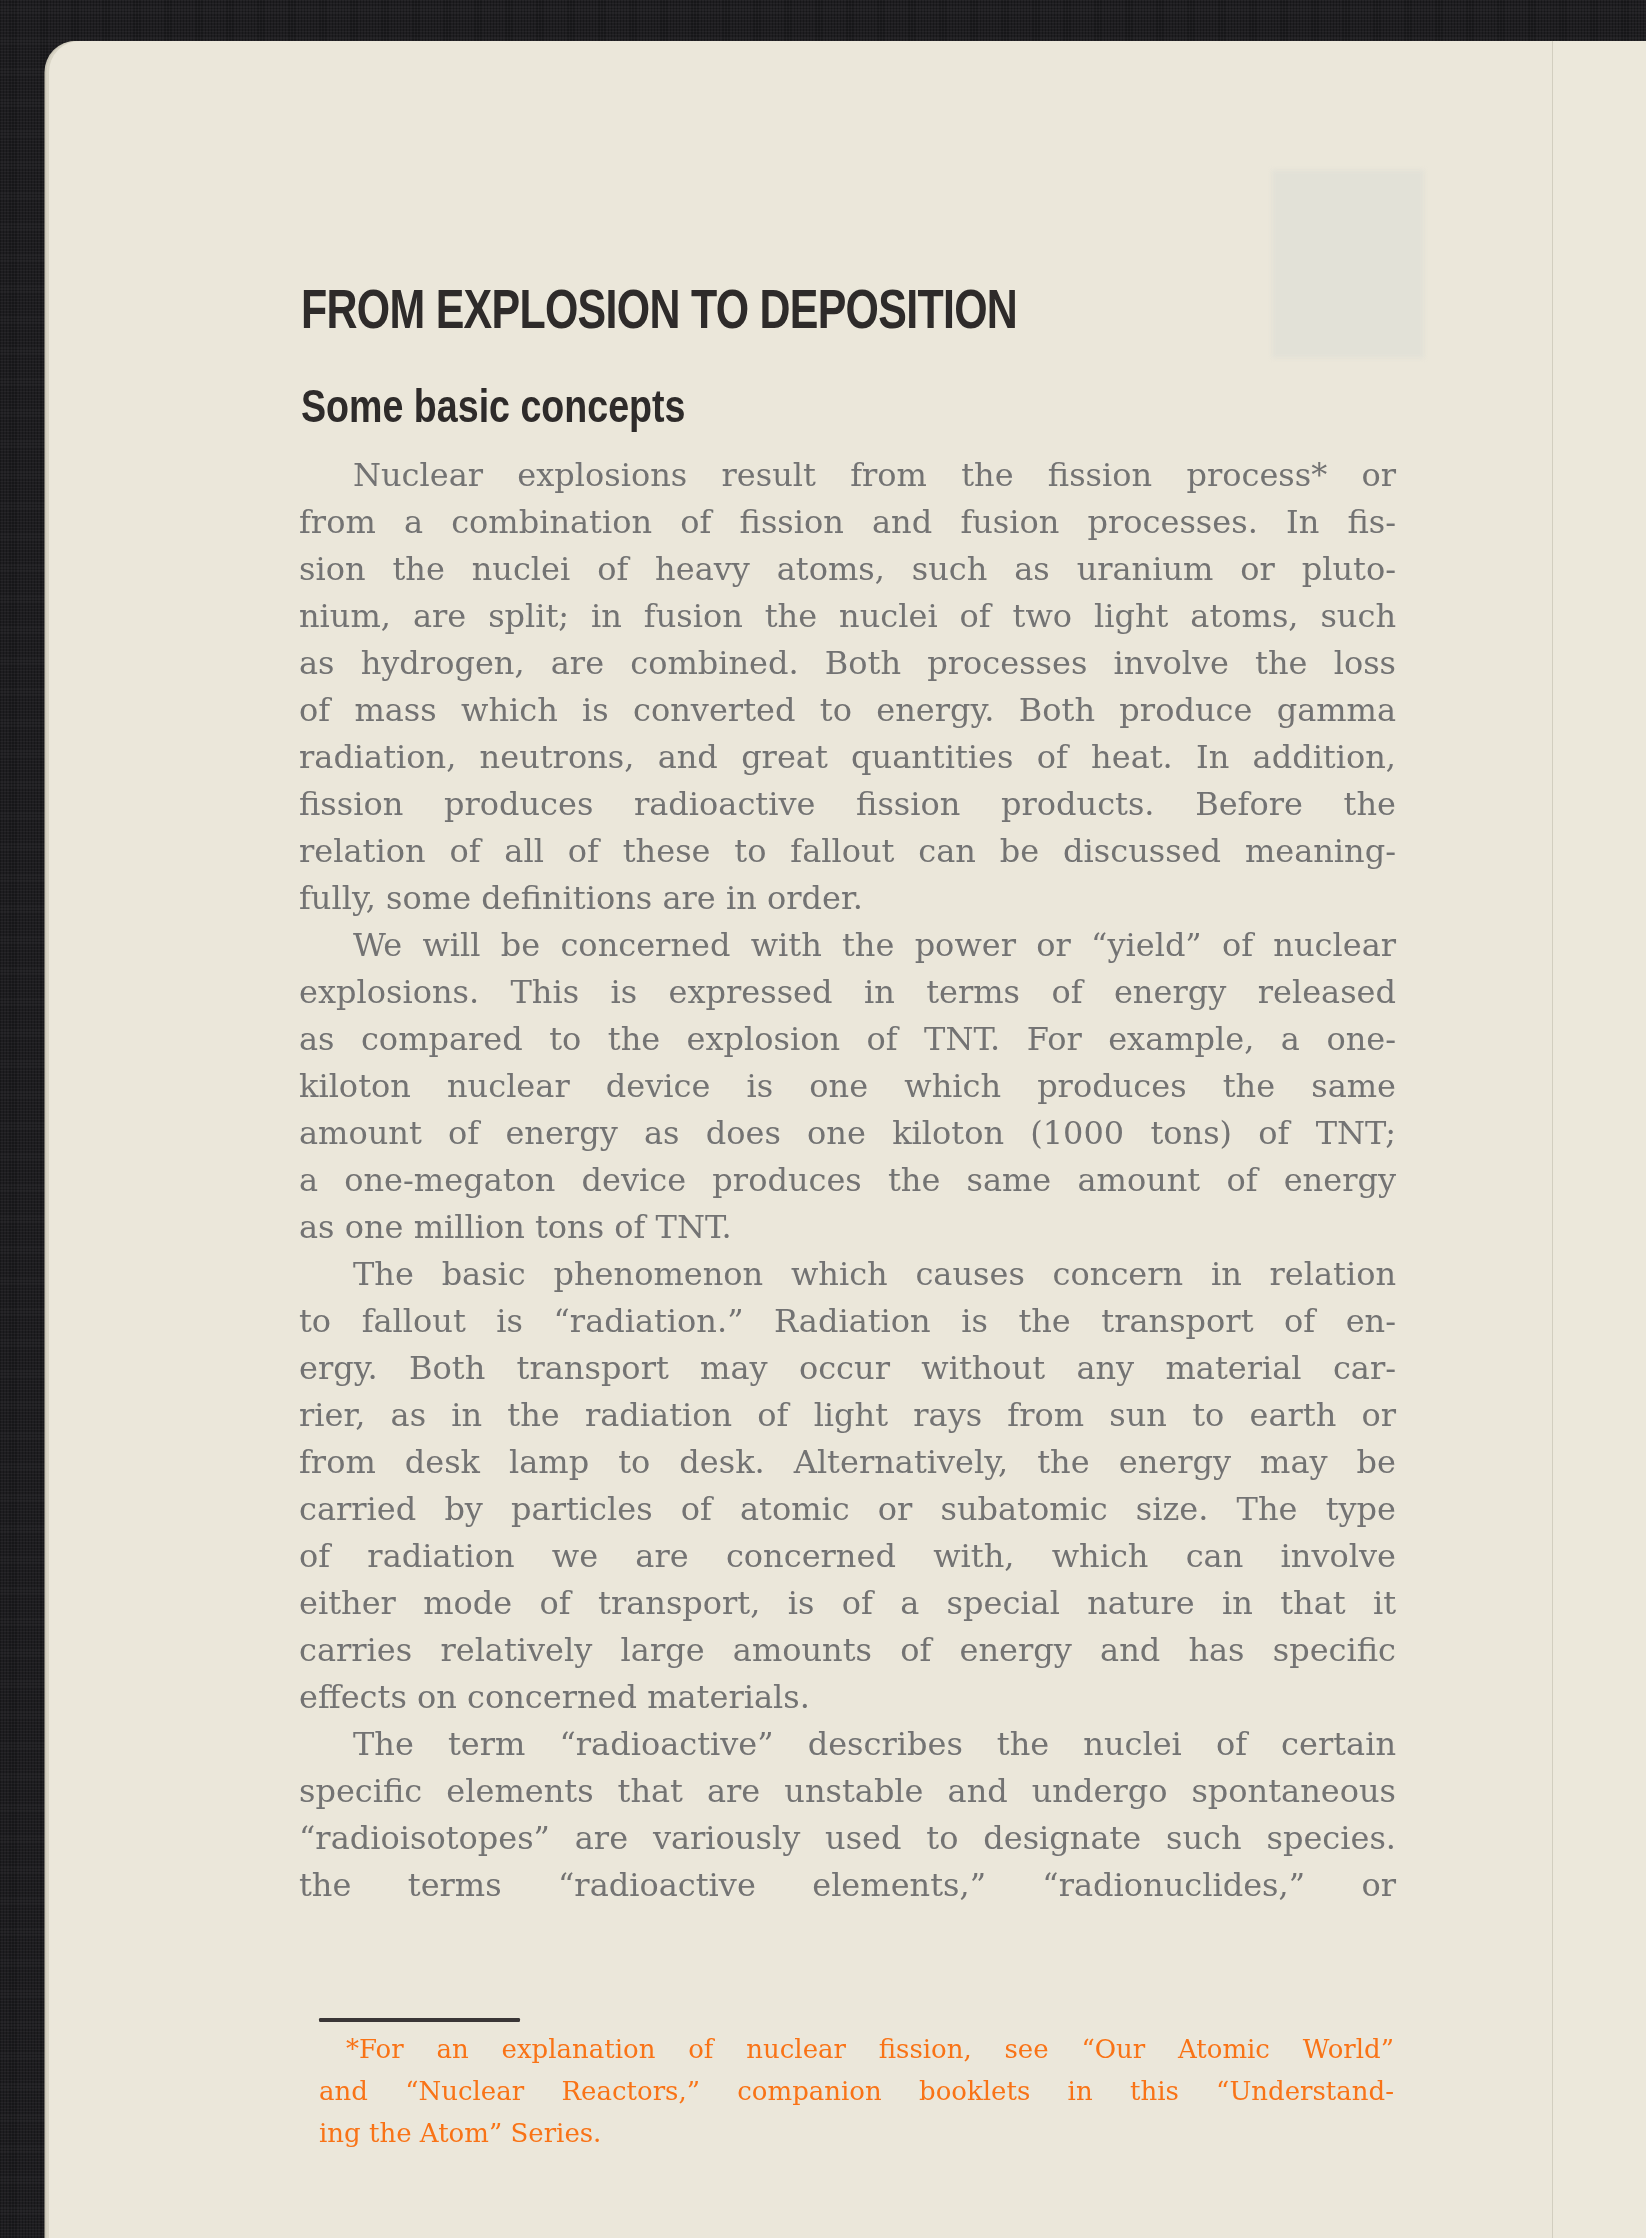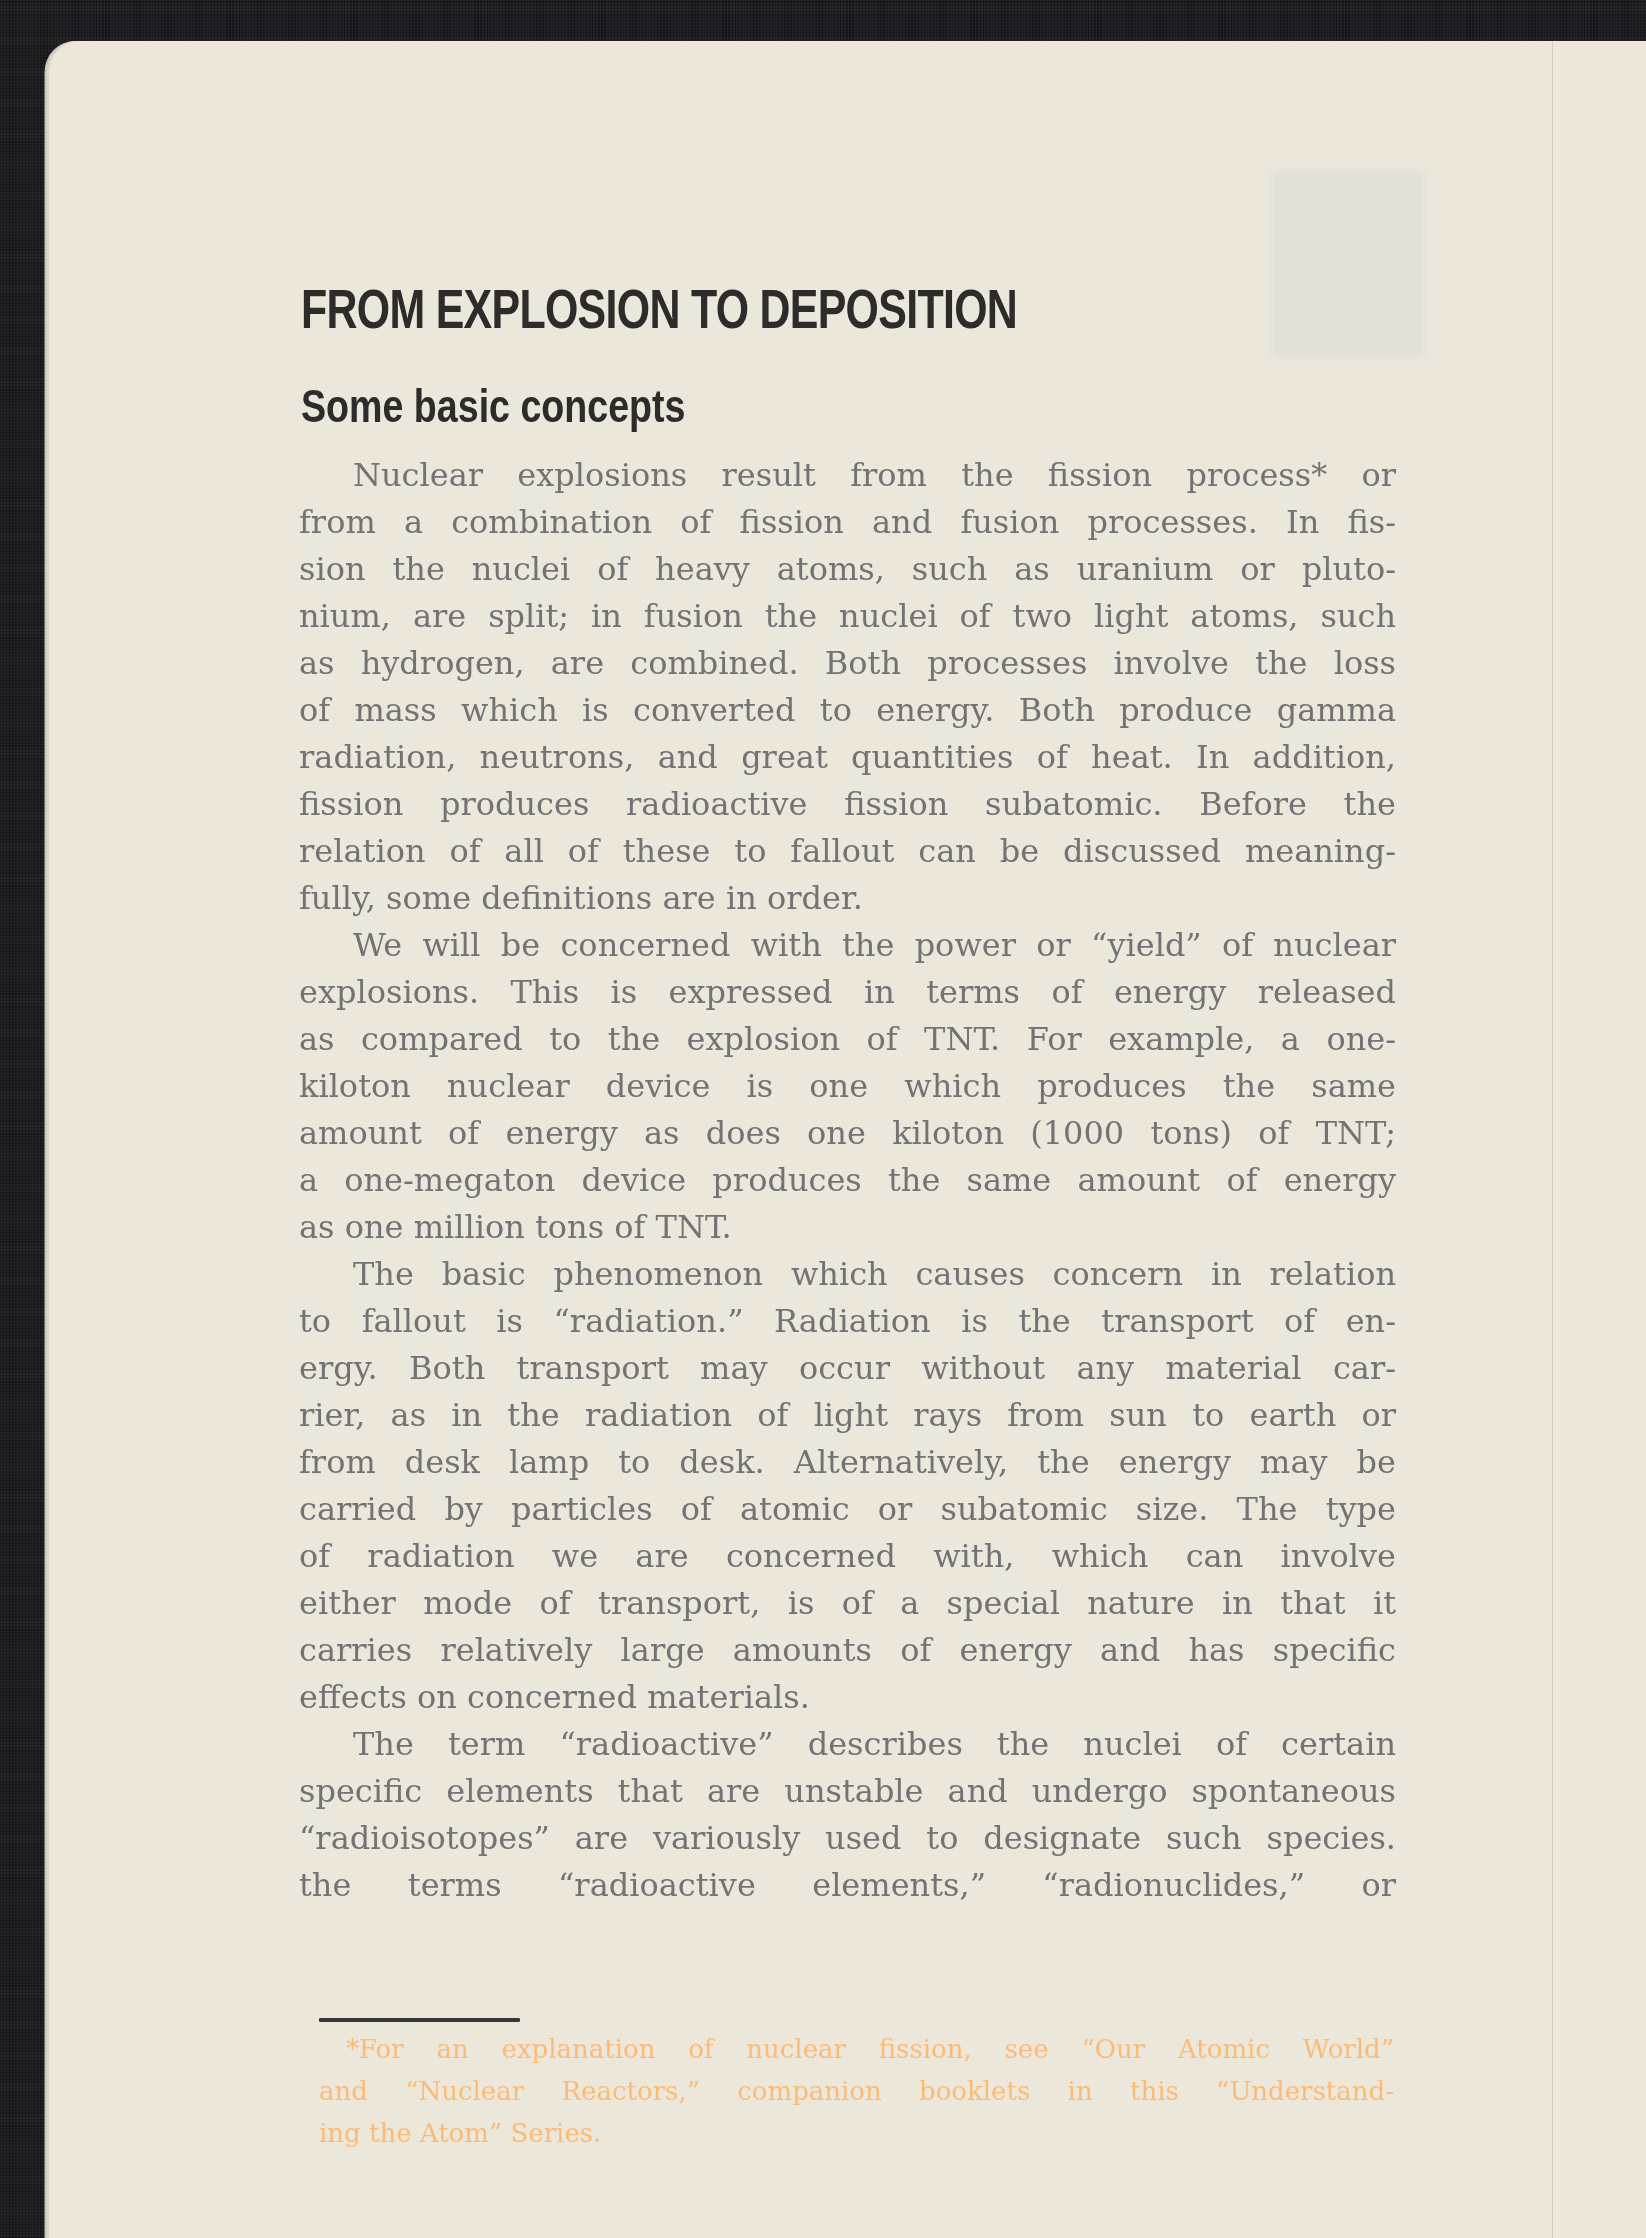--- a/index.html
+++ b/index.html
@@ -50,21 +50,21 @@
   .para .ln.last { text-align-last:left; }
   .para .ln:first-child { padding-left:54px; }
   .para { text-indent:0; }
   .fn-rule {
     position:absolute; left:319px; top:2018px; width:201px; height:4px;
     background:#3a3636; border-radius:1.3px;
   }
   .footnote {
     position:absolute; left:319px; top:2028px; width:1075px;
     font-family:"DejaVu Serif", serif; font-size:26px; line-height:42px;
-    color:#fdba74;
+    color:#f97316;
   }
   .footnote .ln { display:block; text-align:justify; text-align-last:justify; }
   .footnote .ln:first-child { padding-left:27px; }
   .footnote .ln.last { text-align-last:left; }
 </style>
 </head>
 <body>
 
 <div class="page"></div>
 <div class="gutter"></div>
@@ -75,21 +75,21 @@
 
 <div class="body">
   <p class="para">
     <span class="ln">Nuclear explosions result from the fission process* or</span>
     <span class="ln">from a combination of fission and fusion processes. In fis-</span>
     <span class="ln">sion the nuclei of heavy atoms, such as uranium or pluto-</span>
     <span class="ln">nium, are split; in fusion the nuclei of two light atoms, such</span>
     <span class="ln">as hydrogen, are combined. Both processes involve the loss</span>
     <span class="ln">of mass which is converted to energy. Both produce gamma</span>
     <span class="ln">radiation, neutrons, and great quantities of heat. In addition,</span>
-    <span class="ln">fission produces radioactive fission subatomic. Before the</span>
+    <span class="ln">fission produces radioactive fission products. Before the</span>
     <span class="ln">relation of all of these to fallout can be discussed meaning-</span>
     <span class="ln last">fully, some definitions are in order.</span>
   </p>
   <p class="para">
     <span class="ln">We will be concerned with the power or “yield” of nuclear</span>
     <span class="ln">explosions. This is expressed in terms of energy released</span>
     <span class="ln">as compared to the explosion of TNT. For example, a one-</span>
     <span class="ln">kiloton nuclear device is one which produces the same</span>
     <span class="ln">amount of energy as does one kiloton (1000 tons) of TNT;</span>
     <span class="ln">a one-megaton device produces the same amount of energy</span>

